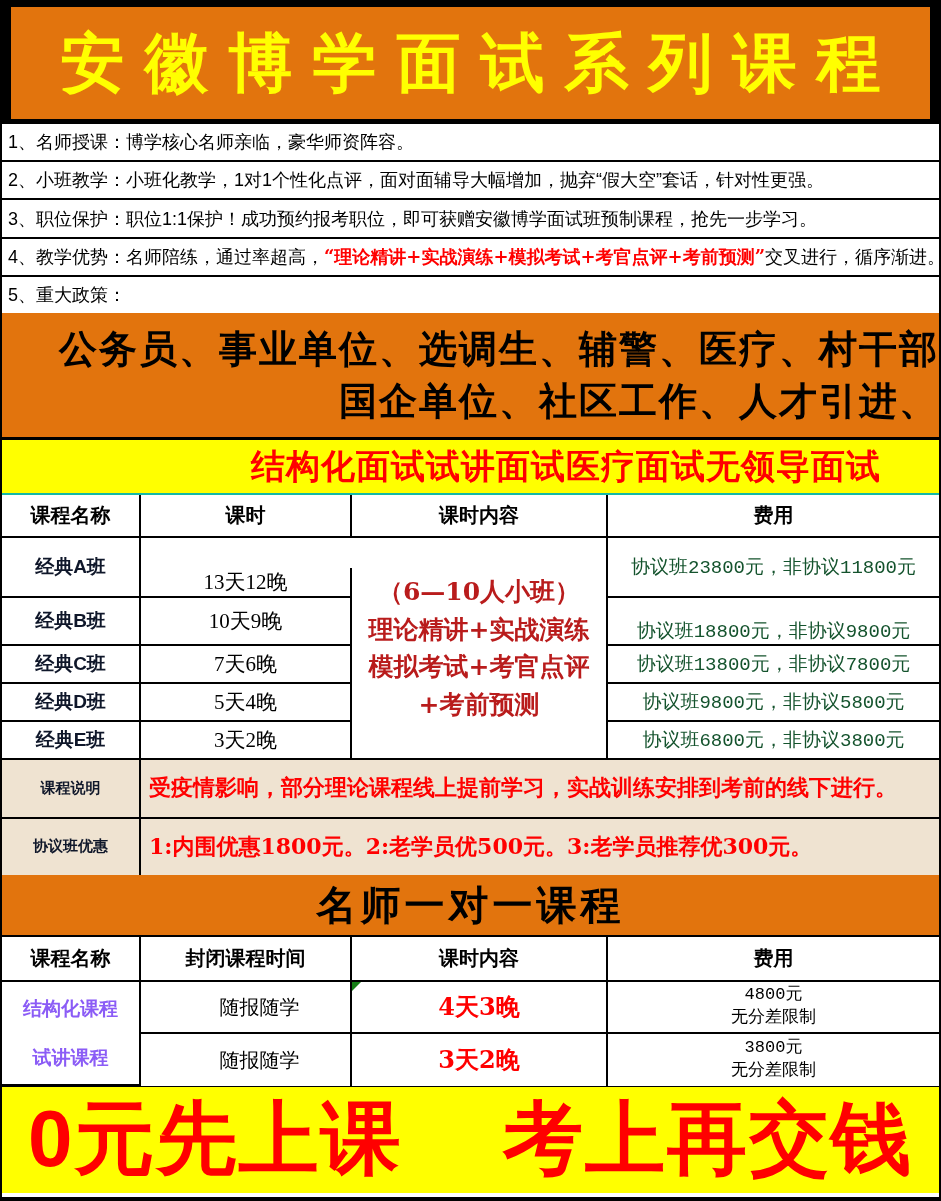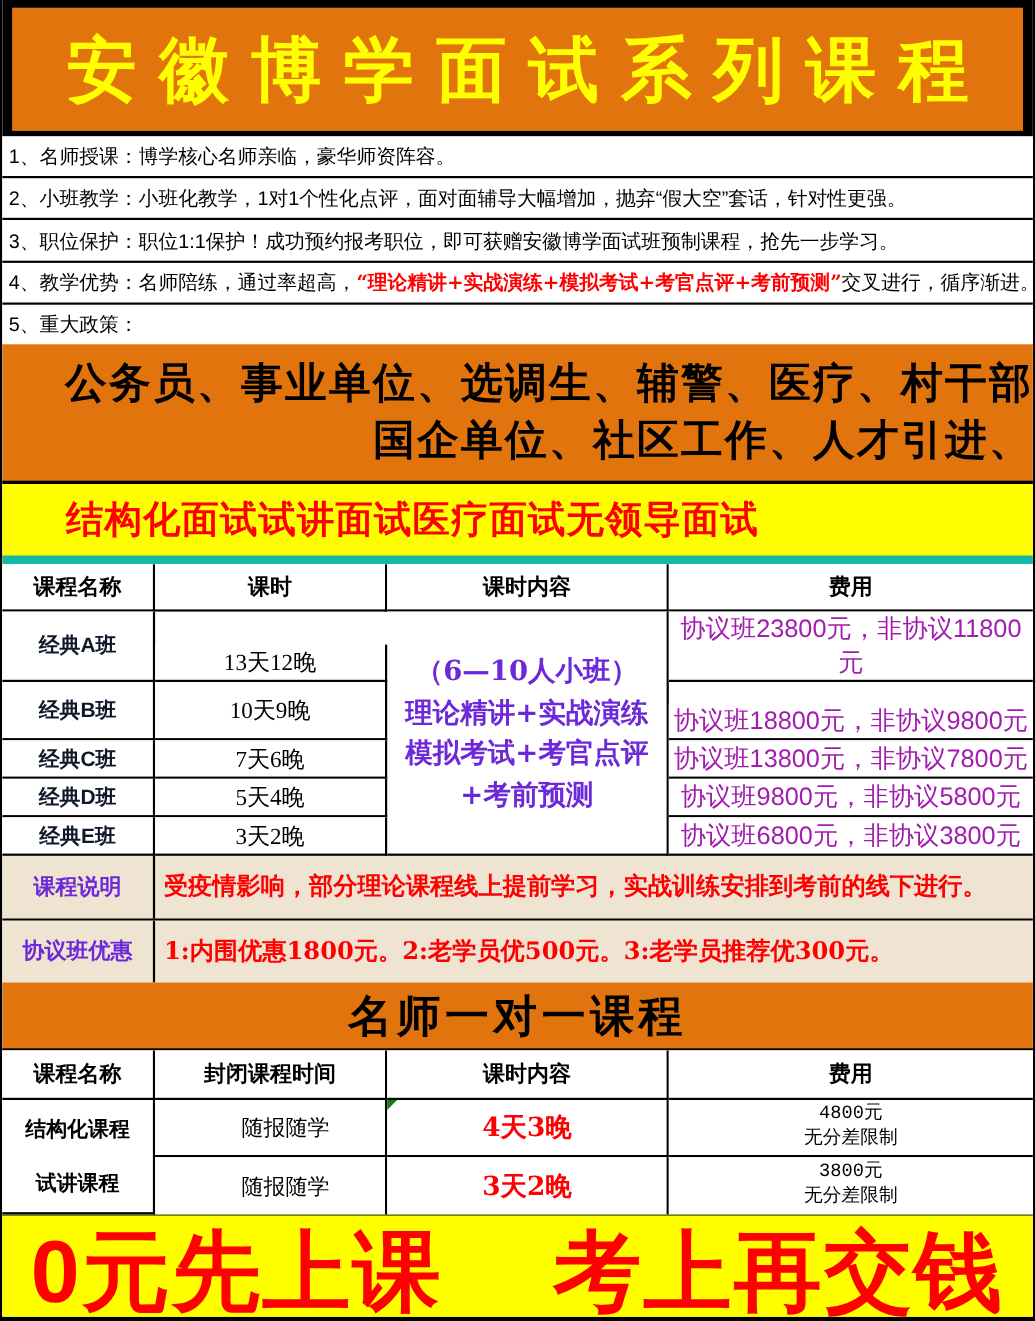--- a/index.html
+++ b/index.html
@@ -41,70 +41,70 @@
   }
   
   .audience-banner {
     height:127px; background:#E2740D; border-bottom:3px solid #000;
     display:flex; flex-direction:column; align-items:flex-end; justify-content:center;
     color:#000; font-weight:bold; font-size:38px; line-height:1.38; letter-spacing:2px;
     white-space:nowrap;
   }
   
   .types-banner {
-    height:73px; background:#FFFF00; border-bottom:8px solid #14b8a6;
-    display:flex; align-items:center; justify-content:flex-start;
+    height:55px; background:#FFFF00; border-bottom:2px solid #14b8a6;
+    display:flex; align-items:center; justify-content:flex-end;
     padding:0 58px;
   }
   .type-item { color:#FF0000; font-weight:bold; font-size:34px; letter-spacing:1px; }
   
   .tbl { display:grid; grid-template-columns:139px 211px 256px 1fr; background:#fff; }
   .main-table { height:265px; grid-template-rows:43px repeat(5, 1fr); }
   .cell {
     border-right:2px solid #000; border-bottom:2px solid #000;
     display:flex; align-items:center; justify-content:center;
     text-align:center; background:#fff; position:relative;
   }
   .cell.last-col { border-right:none; }
   .th { font-weight:bold; font-size:20px; color:#000; }
   .class-name { font-weight:bold; font-size:19px; color:#0f172a; }
   .duration { font-size:21px; color:#000; font-family:"Liberation Serif",serif; }
-  .fee { font-size:23px; color:#a21caf; font-family:Liberation Sans, sans-serif; }
+  .fee { font-size:19px; color:#14532d; font-family:Liberation Mono, monospace; }
   .content-merged {
     flex-direction:column; justify-content:center;
-    color:#6d28d9; font-weight:bold; font-size:25px; line-height:1.5;
+    color:#b91c1c; font-weight:bold; font-size:25px; line-height:1.5;
     font-family:"DejaVu Serif","Liberation Serif",serif;
     text-align:right;
   }
   
   .notes { height:115px; display:flex; flex-direction:column; }
   .note-row {
     flex:1; display:grid; grid-template-columns:139px 1fr;
     background:#EFE3D1; border-bottom:2px solid #000;
   }
   .note-label {
     border-right:2px solid #000; display:flex; align-items:center; justify-content:center;
-    font-weight:bold; font-size:20px; color:#6d28d9;
+    font-weight:bold; font-size:15px; color:#0f172a;
   }
   .note-text {
     display:flex; align-items:center; padding-left:8px;
     color:#FF0000; font-weight:bold; font-size:22px;
     font-family:"DejaVu Serif","Liberation Serif",serif;
     white-space:nowrap;
   }
   
   .oneonone-banner {
     height:62px; background:#E2740D; border-bottom:2px solid #000;
     display:flex; align-items:center; justify-content:center;
     color:#000; font-weight:bold; font-size:40px; letter-spacing:4px;
   }
   .oneonone-table { height:149px; grid-template-rows:45px repeat(2, 1fr); }
   .oneonone-names {
     flex-direction:column; justify-content:space-around; padding:2px 0;
-    color:#000000; font-weight:bold; font-size:19px;
+    color:#8b5cf6; font-weight:bold; font-size:19px;
     font-family:"DejaVu Serif","Liberation Serif",serif;
   }
   .time-cell { font-size:20px; font-family:"Liberation Serif",serif; color:#000;padding-left:28px; }
   .content-red {
     color:#FF0000; font-weight:bold; font-size:24px;
     font-family:"DejaVu Serif","Liberation Serif",serif;
   }
   .fee2 { flex-direction:column; font-size:17px; line-height:1.35; color:#000; font-family:Liberation Mono, monospace; }
   .comment-marker {
     position:absolute; top:0; left:0; width:0; height:0;

